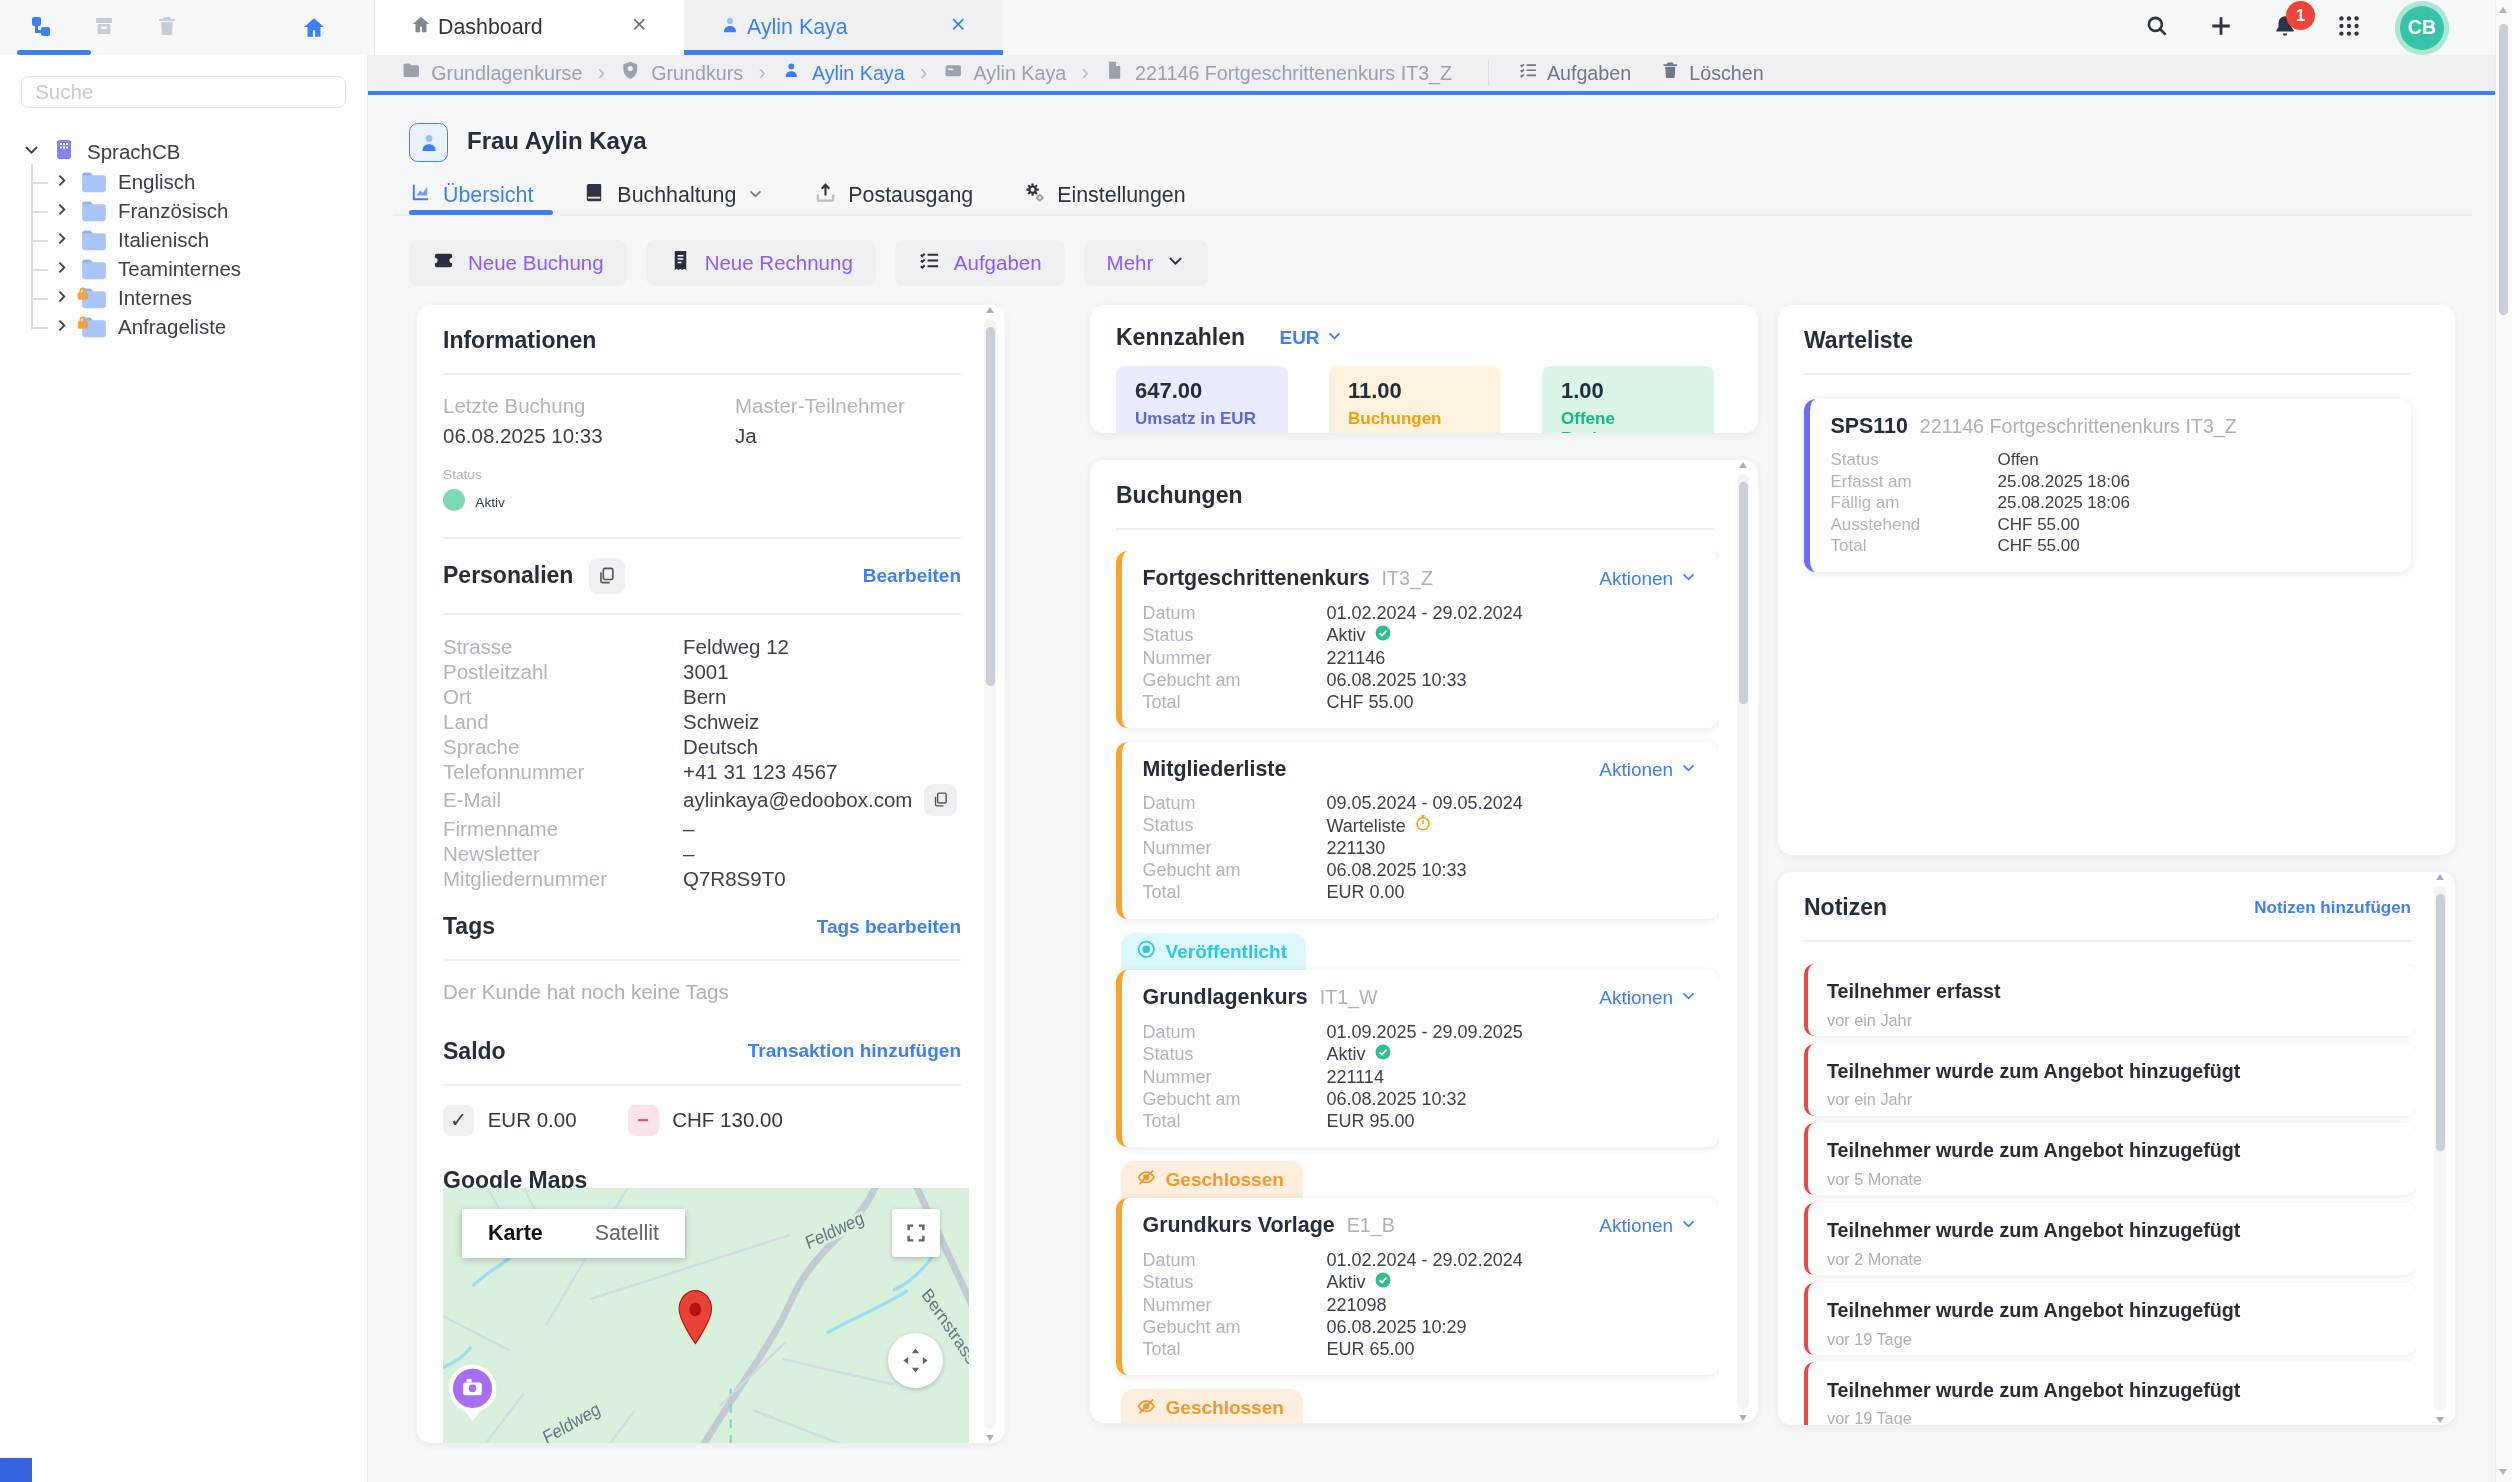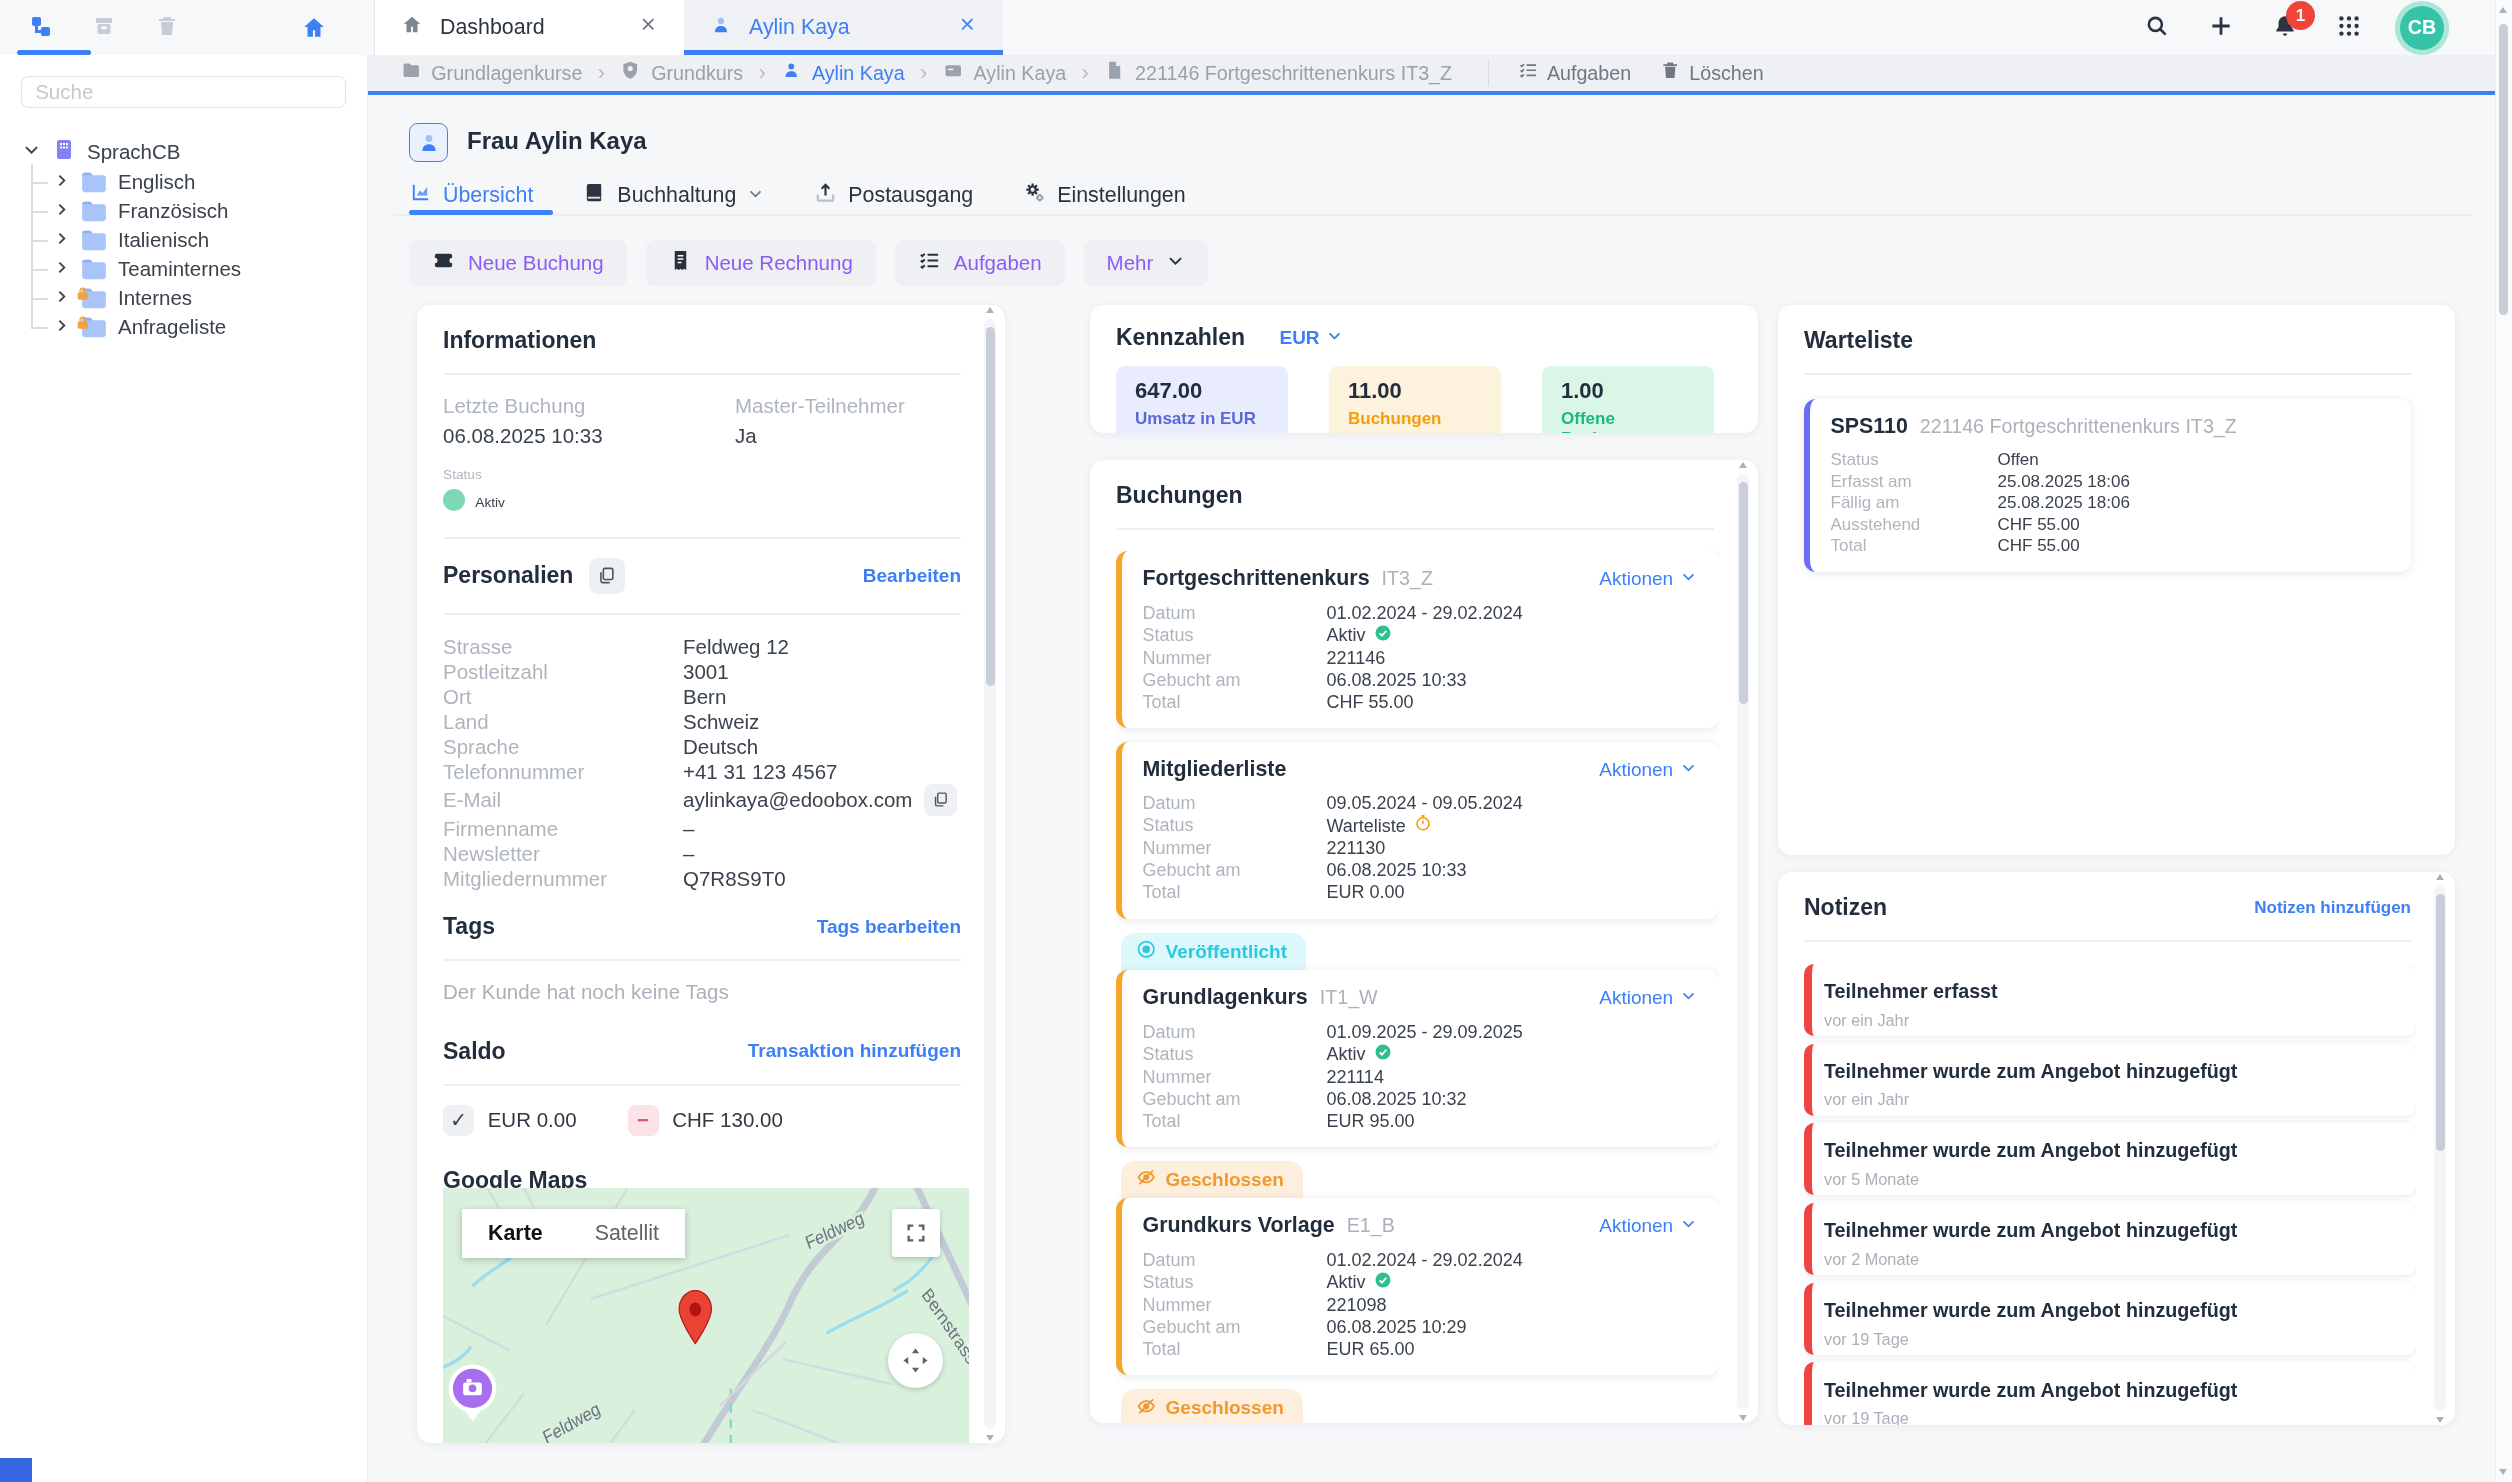--- a/index.html
+++ b/index.html
@@ -5,21 +5,21 @@
   html,body{margin:0;padding:0}
   body{width:2512px;height:1482px;position:relative;overflow:hidden;
        font-family:"Liberation Sans",sans-serif;background:#f6f7f9;color:#2b3440}
   .ic{flex:none;display:inline-block;vertical-align:middle}
   a,.link{color:#3d7ff5;text-decoration:none;cursor:pointer}
 
   
   .topbar{position:absolute;left:0;top:0;right:0;height:55px;background:#f7f8fa;border-bottom:0.9px solid #e9ebee}
   .nav-icons{position:absolute;left:29px;top:0;height:55px;display:flex;align-items:center;gap:39px}
   .nav-ind{position:absolute;left:17px;top:50px;width:74px;height:5.1px;background:#3d7ff5;border-radius:2.6px}
-  .tab{position:absolute;top:0;height:55px;display:flex;align-items:center;gap:17px;padding:0 26px;box-sizing:border-box;font-size:21.4px}
+  .tab{position:absolute;top:0;height:55px;display:flex;align-items:center;gap:6px;padding:0 35px;box-sizing:border-box;font-size:21.4px}
   .tab.t0{left:374px;width:311px;background:#ffffff;border-left:0.9px solid #e6e8ec;border-right:0.9px solid #e6e8ec;color:#2b3440}
   .tab.t1{left:684px;width:319px;background:#eff1f4;color:#3d7ff5;font-weight:500}
   .tab .x{margin-left:auto}
   .tab.t1::after{content:"";position:absolute;left:0;right:0;bottom:0;height:5.1px;background:#3d7ff5}
   .top-right{position:absolute;right:68px;top:0;height:55px;display:flex;align-items:center;gap:38px}
   .bell-wrap{position:relative}
   .badge{position:absolute;top:-12px;right:-17px;min-width:29px;height:29px;border-radius:14.5px;background:#f04438;color:#fff;
          font-size:17px;display:flex;align-items:center;justify-content:center;font-weight:600}
   .avatar{width:44px;height:44px;border-radius:50%;background:#35c4a8;color:#fff;font-size:19.7px;font-weight:700;
           display:flex;align-items:center;justify-content:center;box-shadow:0 0 0 5.1px #ade5d6}
@@ -124,22 +124,22 @@
   .bcard-head{display:flex;align-items:baseline;gap:12px;margin-bottom:10.3px}
   .bcard-title{font-size:21.4px;font-weight:600;color:#232e3c}
   .bcard-code{font-size:19.7px;font-weight:500;color:#aab1bb}
   .aktionen{margin-left:auto;font-size:19px;font-weight:500;color:#3d7ff5;display:flex;align-items:center;gap:6.8px}
   .frow{display:grid;grid-template-columns:184px 1fr;font-size:18px;line-height:22px}
   .status-val{display:flex;align-items:center;gap:8.6px}
   .rcard{border-left-color:#6b6cf6}
   .rcard .frow{grid-template-columns:167px 1fr;font-size:17px;line-height:21.4px}
 
   
-  .ncard{background:#fff;border-radius:10.3px;border-left:8px solid #ef4444;box-shadow:0 1.7px 6.8px rgba(25,39,62,.09);
-         padding:11px 12px;margin-bottom:7.7px;height:72px;box-sizing:border-box}
+  .ncard{background:#fff;border-radius:10.3px;border-left:4px solid #ef4444;box-shadow:0 1.7px 6.8px rgba(25,39,62,.09);
+         padding:11px 19px;margin-bottom:7.7px;height:72px;box-sizing:border-box}
   .ncard .t{font-size:19.7px;font-weight:600;color:#232e3c;margin-top:5.1px}
   .ncard .d{font-size:16.3px;color:#a9b0ba;margin-top:7.7px}
 
   
   .vscroll{position:absolute;width:12px;background:#f4f5f7;border-radius:6px}
   .vs-thumb{position:absolute;left:1.7px;width:8.6px;background:#c9cfd8;border-radius:4.3px}
   .tri{position:absolute;left:1.7px;width:0;height:0;border-left:4.3px solid transparent;border-right:4.3px solid transparent}
   .tri.up{top:-12px;border-bottom:6.8px solid #aab1ba}
   .tri.down{bottom:-12px;border-top:6.8px solid #aab1ba}
   .page-scroll{position:absolute;right:0;top:0;width:16.3px;bottom:0;background:#fafbfc;border-left:0.9px solid #ececf0}

